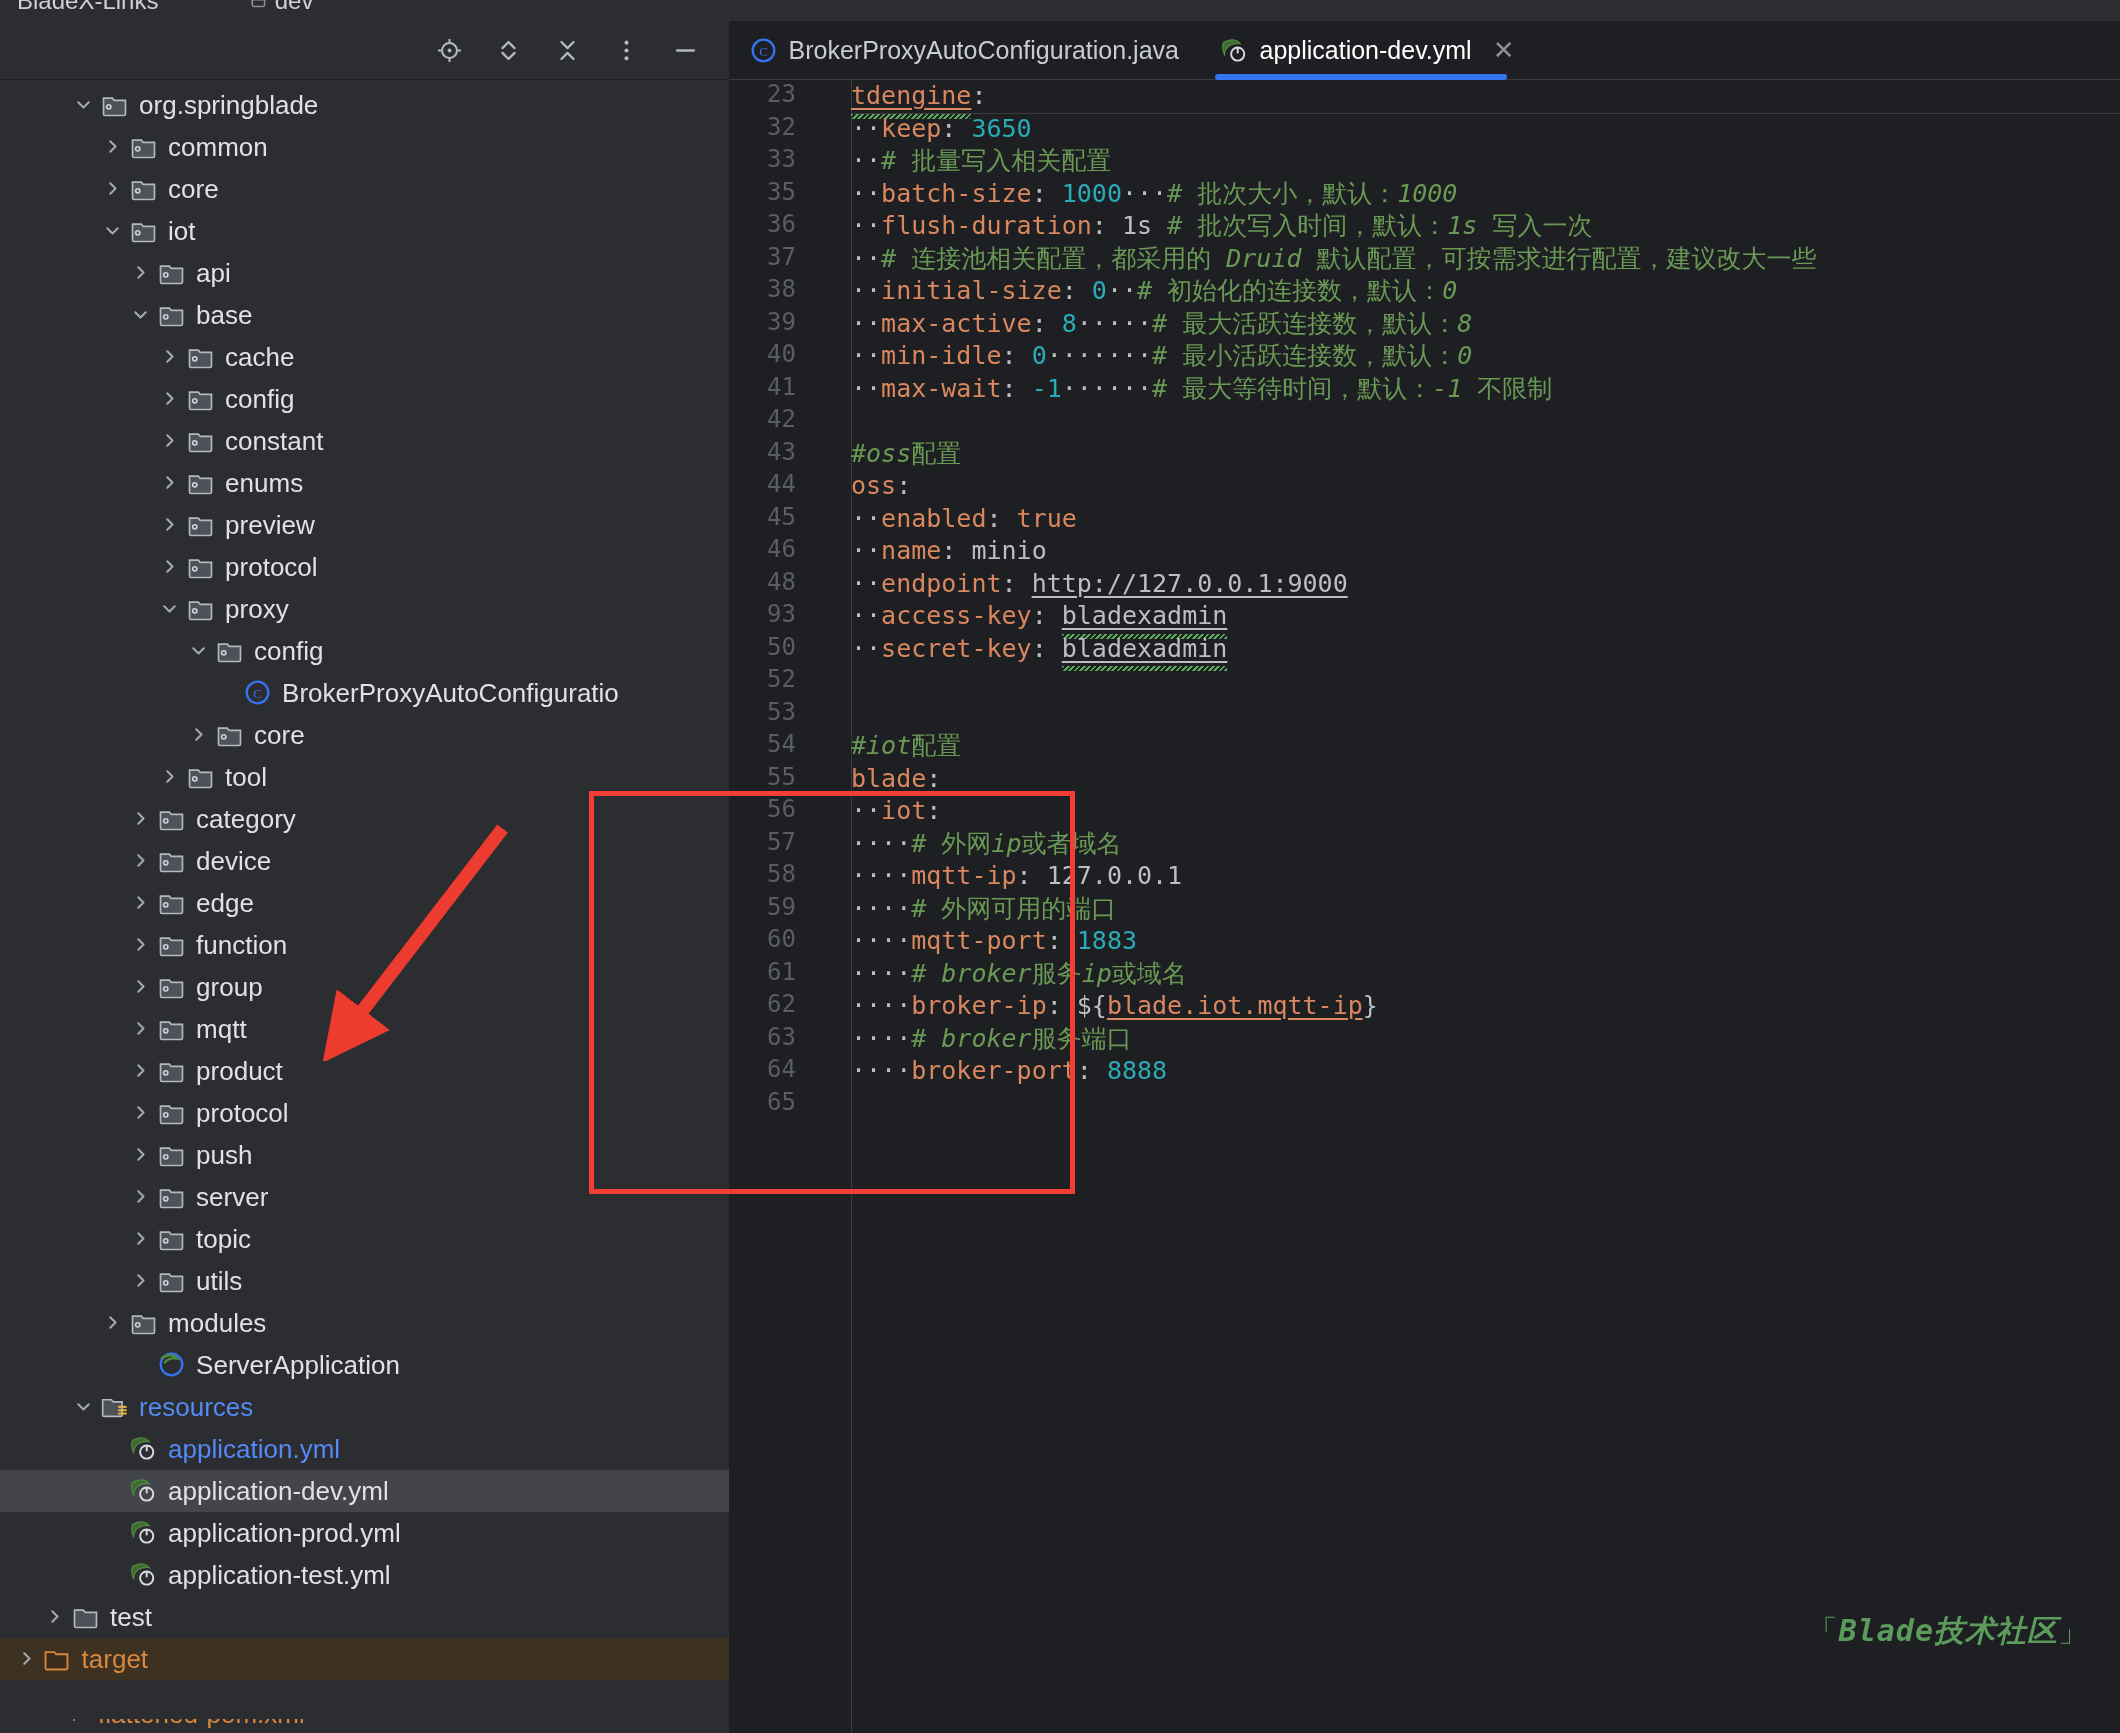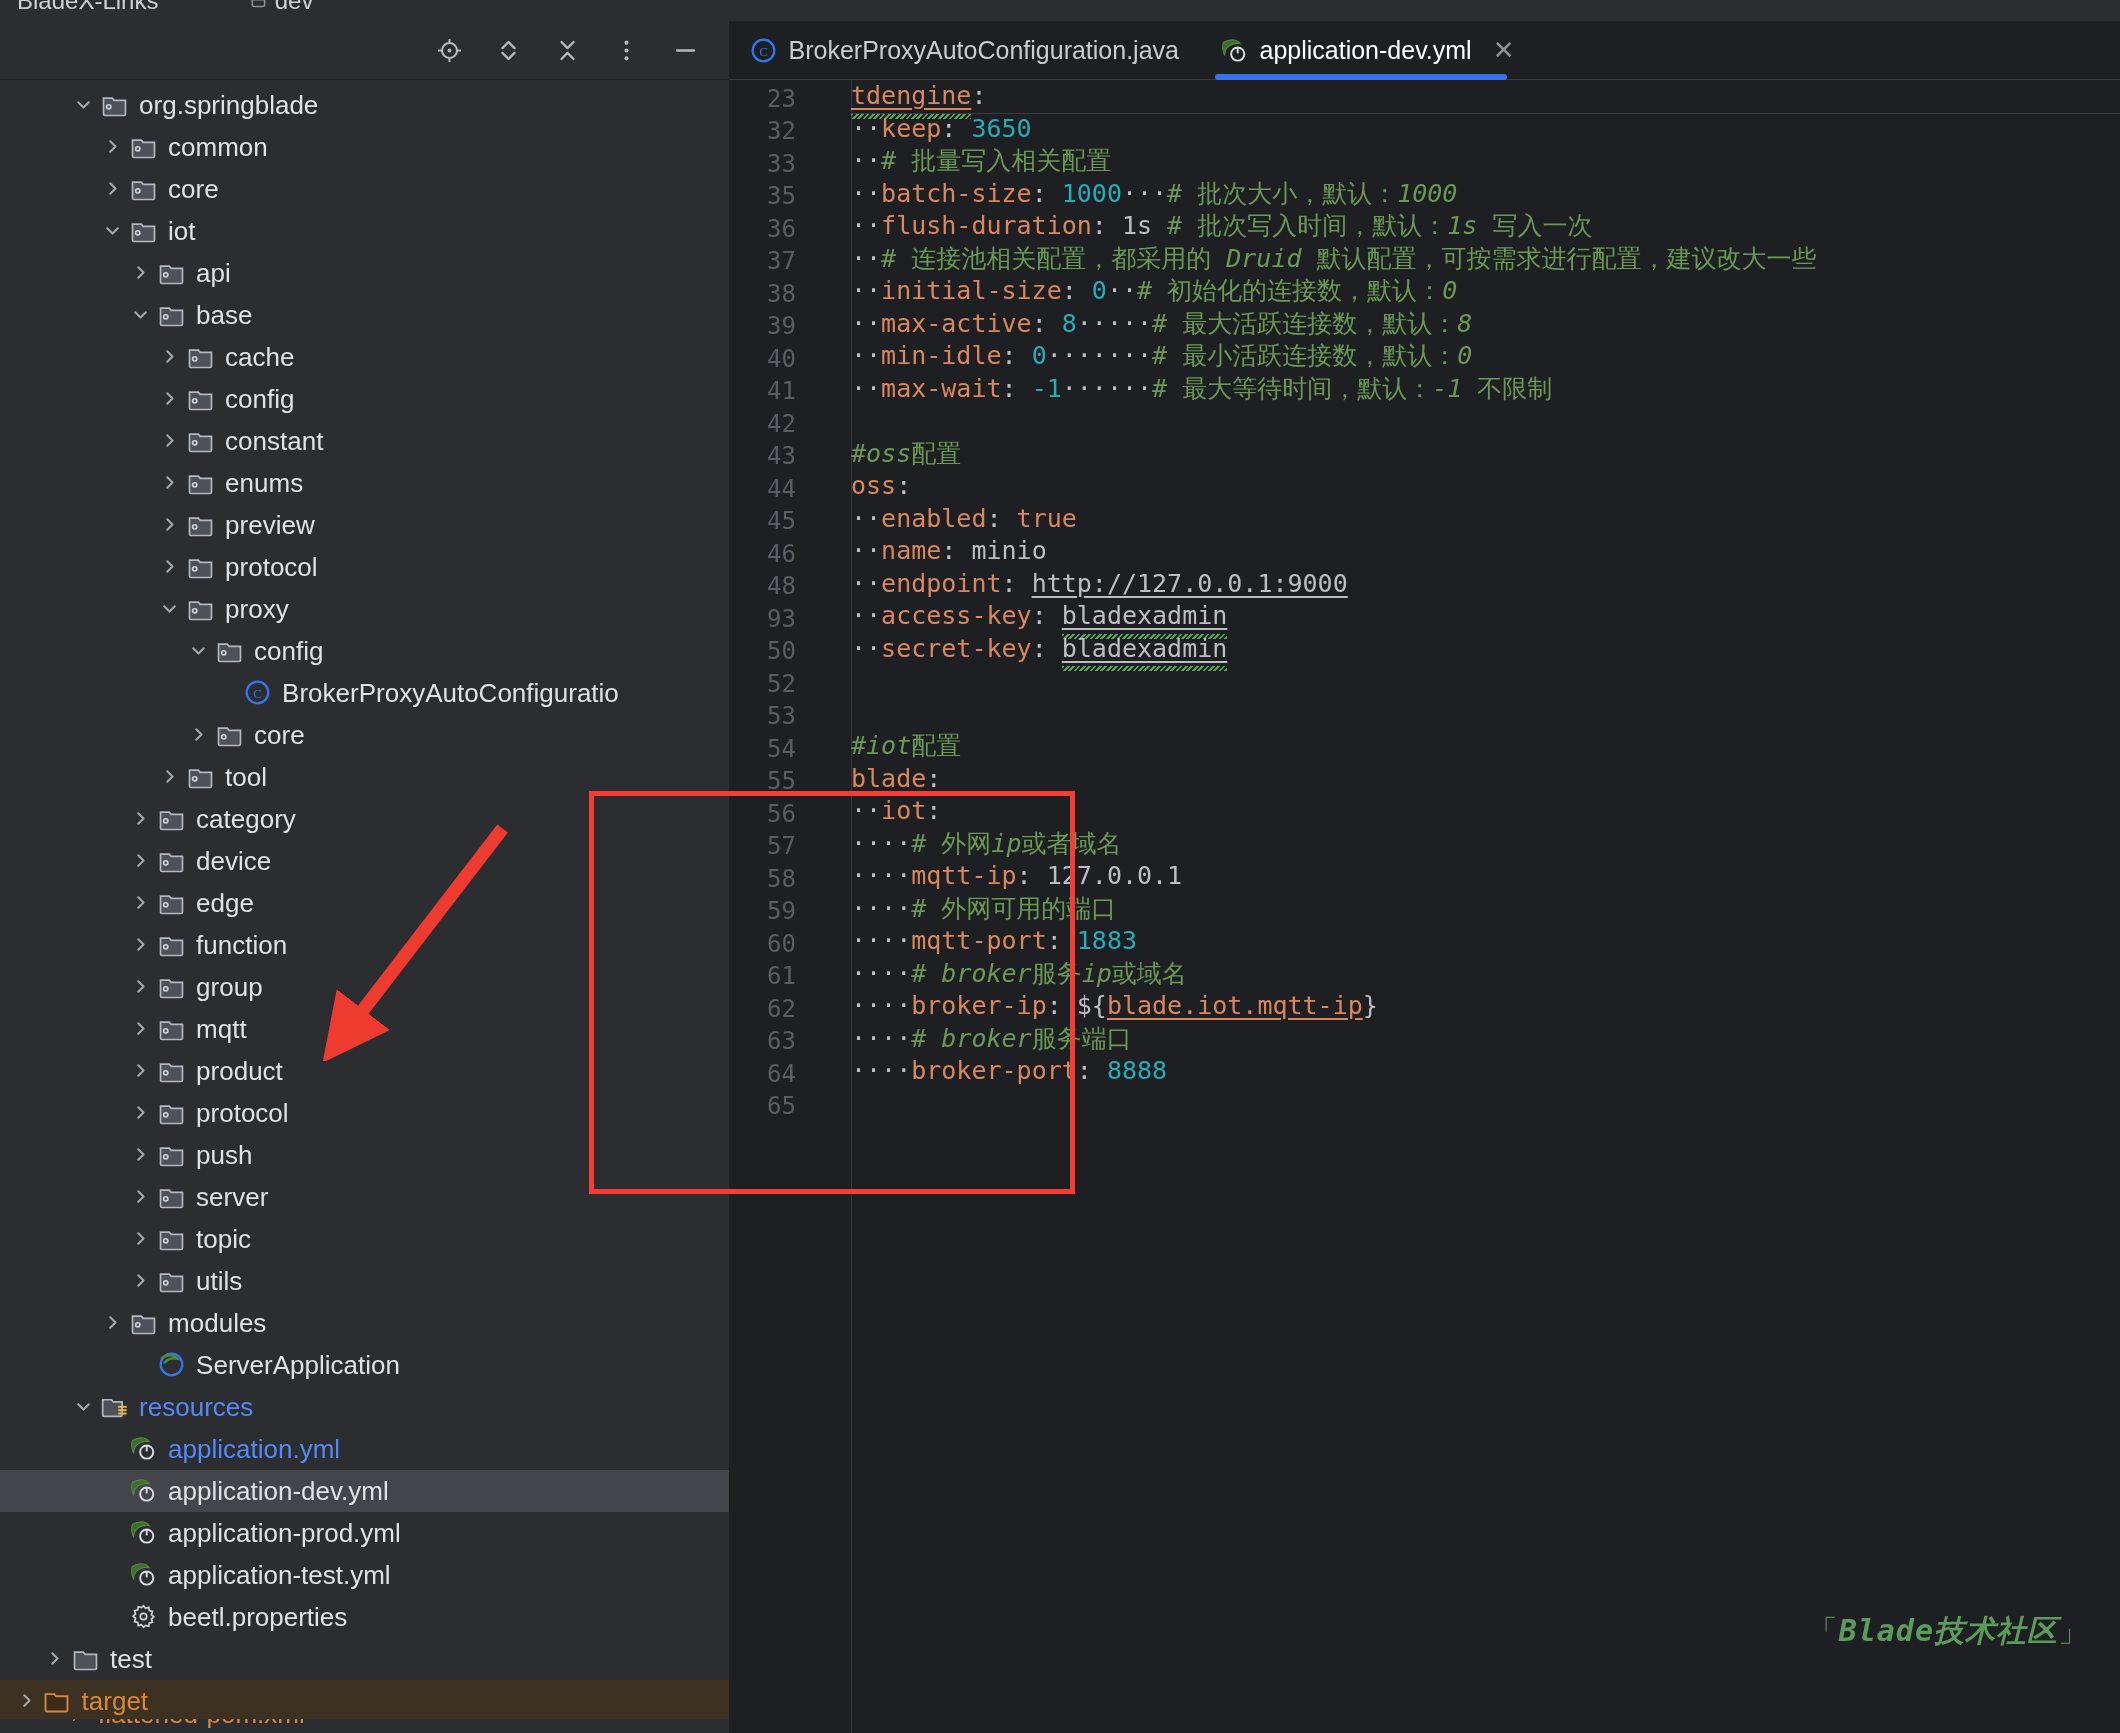--- a/index.html
+++ b/index.html
@@ -152,21 +152,21 @@
 
   .codearea {
     flex: 1 1 auto;
     position: relative;
     overflow: hidden;
     font-family: "DejaVu Sans Mono", monospace;
   }
   .coderow {
     display: flex;
     height: 32.5px;
-    align-items: flex-end;
+    align-items: flex-start;
     position: relative;
   }
   .gutter {
     width: 88px; flex: 0 0 88px;
     text-align: right;
     padding-right: 21px;
     color: #5a5d63;
     font-size: 24px;
     font-family: "DejaVu Sans Mono", monospace;
     user-select: none;
@@ -830,31 +830,20 @@
             <span class="nicon">
               <svg width="27" height="27" viewBox="0 0 16 16">
                 <path d="M1.4 3.3c3.8-2.4 8-2.0 10.1.7-3.1-.7-6.5.4-8.1 2.6-.9 1.2-1.4 3-1.2 4.4-1.2-2.6-1.5-5.6-.8-7.7z" fill="#3f6b33" stroke="#4f8a3f" stroke-width=".7"></path>
                 <circle cx="9.9" cy="10.1" r="3.9" fill="none" stroke="#d7dadf" stroke-width="1.15"></circle>
                 <line x1="9.9" y1="6.4" x2="9.9" y2="9.7" stroke="#d7dadf" stroke-width="1.15"></line>
               </svg>
             </span>
             <span class="nlabel">application-test.yml</span>
           </div>
           <div class="node">
-            <span style="width: 98px; flex: 0 0 98px;"></span>
-            <span class="arrow empty"></span>
-            <span class="nicon">
-              <svg width="27" height="27" viewBox="0 0 16 16">
-                <path d="M8 1.6l1.2 1.5 1.9-.5.3 1.9 1.9.5-.6 1.9 1.4 1.3-1.4 1.3.6 1.9-1.9.5-.3 1.9-1.9-.5L8 14.4l-1.2-1.5-1.9.5-.3-1.9-1.9-.5.6-1.9L1.9 7.8l1.4-1.3-.6-1.9 1.9-.5.3-1.9 1.9.5z" fill="none" stroke="#cfd2d8" stroke-width="1"></path>
-                <circle cx="8" cy="8" r="1.9" fill="none" stroke="#cfd2d8" stroke-width="1"></circle>
-              </svg>
-            </span>
-            <span class="nlabel">beetl.properties</span>
-          </div>
-          <div class="node">
             <span style="width: 40px; flex: 0 0 40px;"></span>
             <span class="arrow">
               <svg width="21" height="21" viewBox="0 0 16 16" fill="none" stroke="#a3a7ae" stroke-width="1.6" stroke-linecap="round" stroke-linejoin="round">
                 <polyline points="6.3,4 10.3,8 6.3,12"></polyline>
               </svg>
             </span>
             <span class="nicon">
               <svg width="27" height="27" viewBox="0 0 16 16">
                 <path d="M1.5 4.2h5.2l1.1 1.3h6.7v8.2a.8.8 0 0 1-.8.8H2.3a.8.8 0 0 1-.8-.8V4.2z" fill="#4e5157" stroke="#b4b8bf" stroke-width="1"></path>
               </svg>

